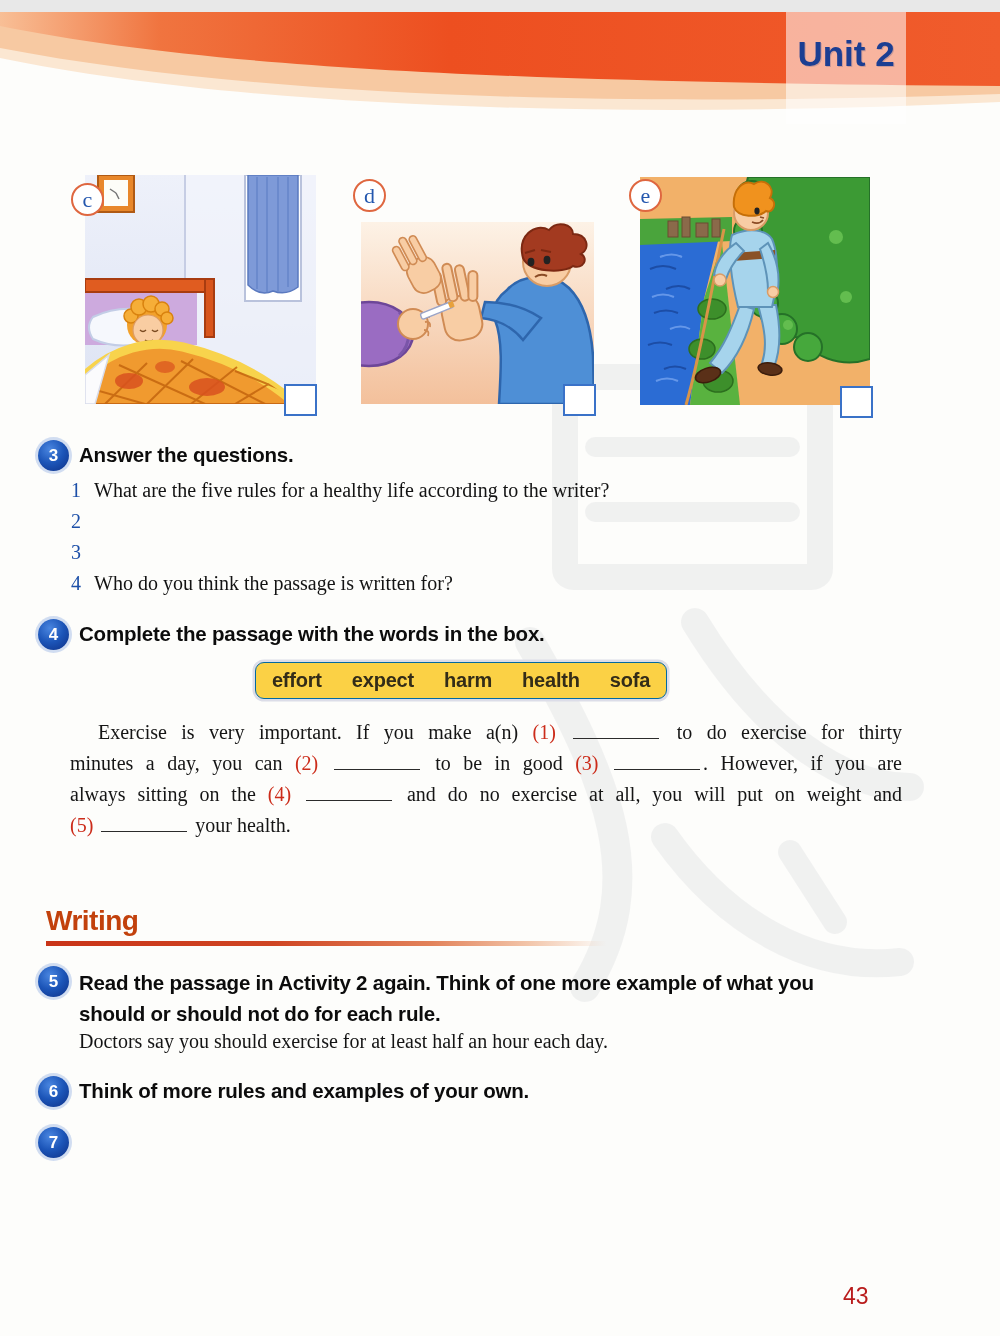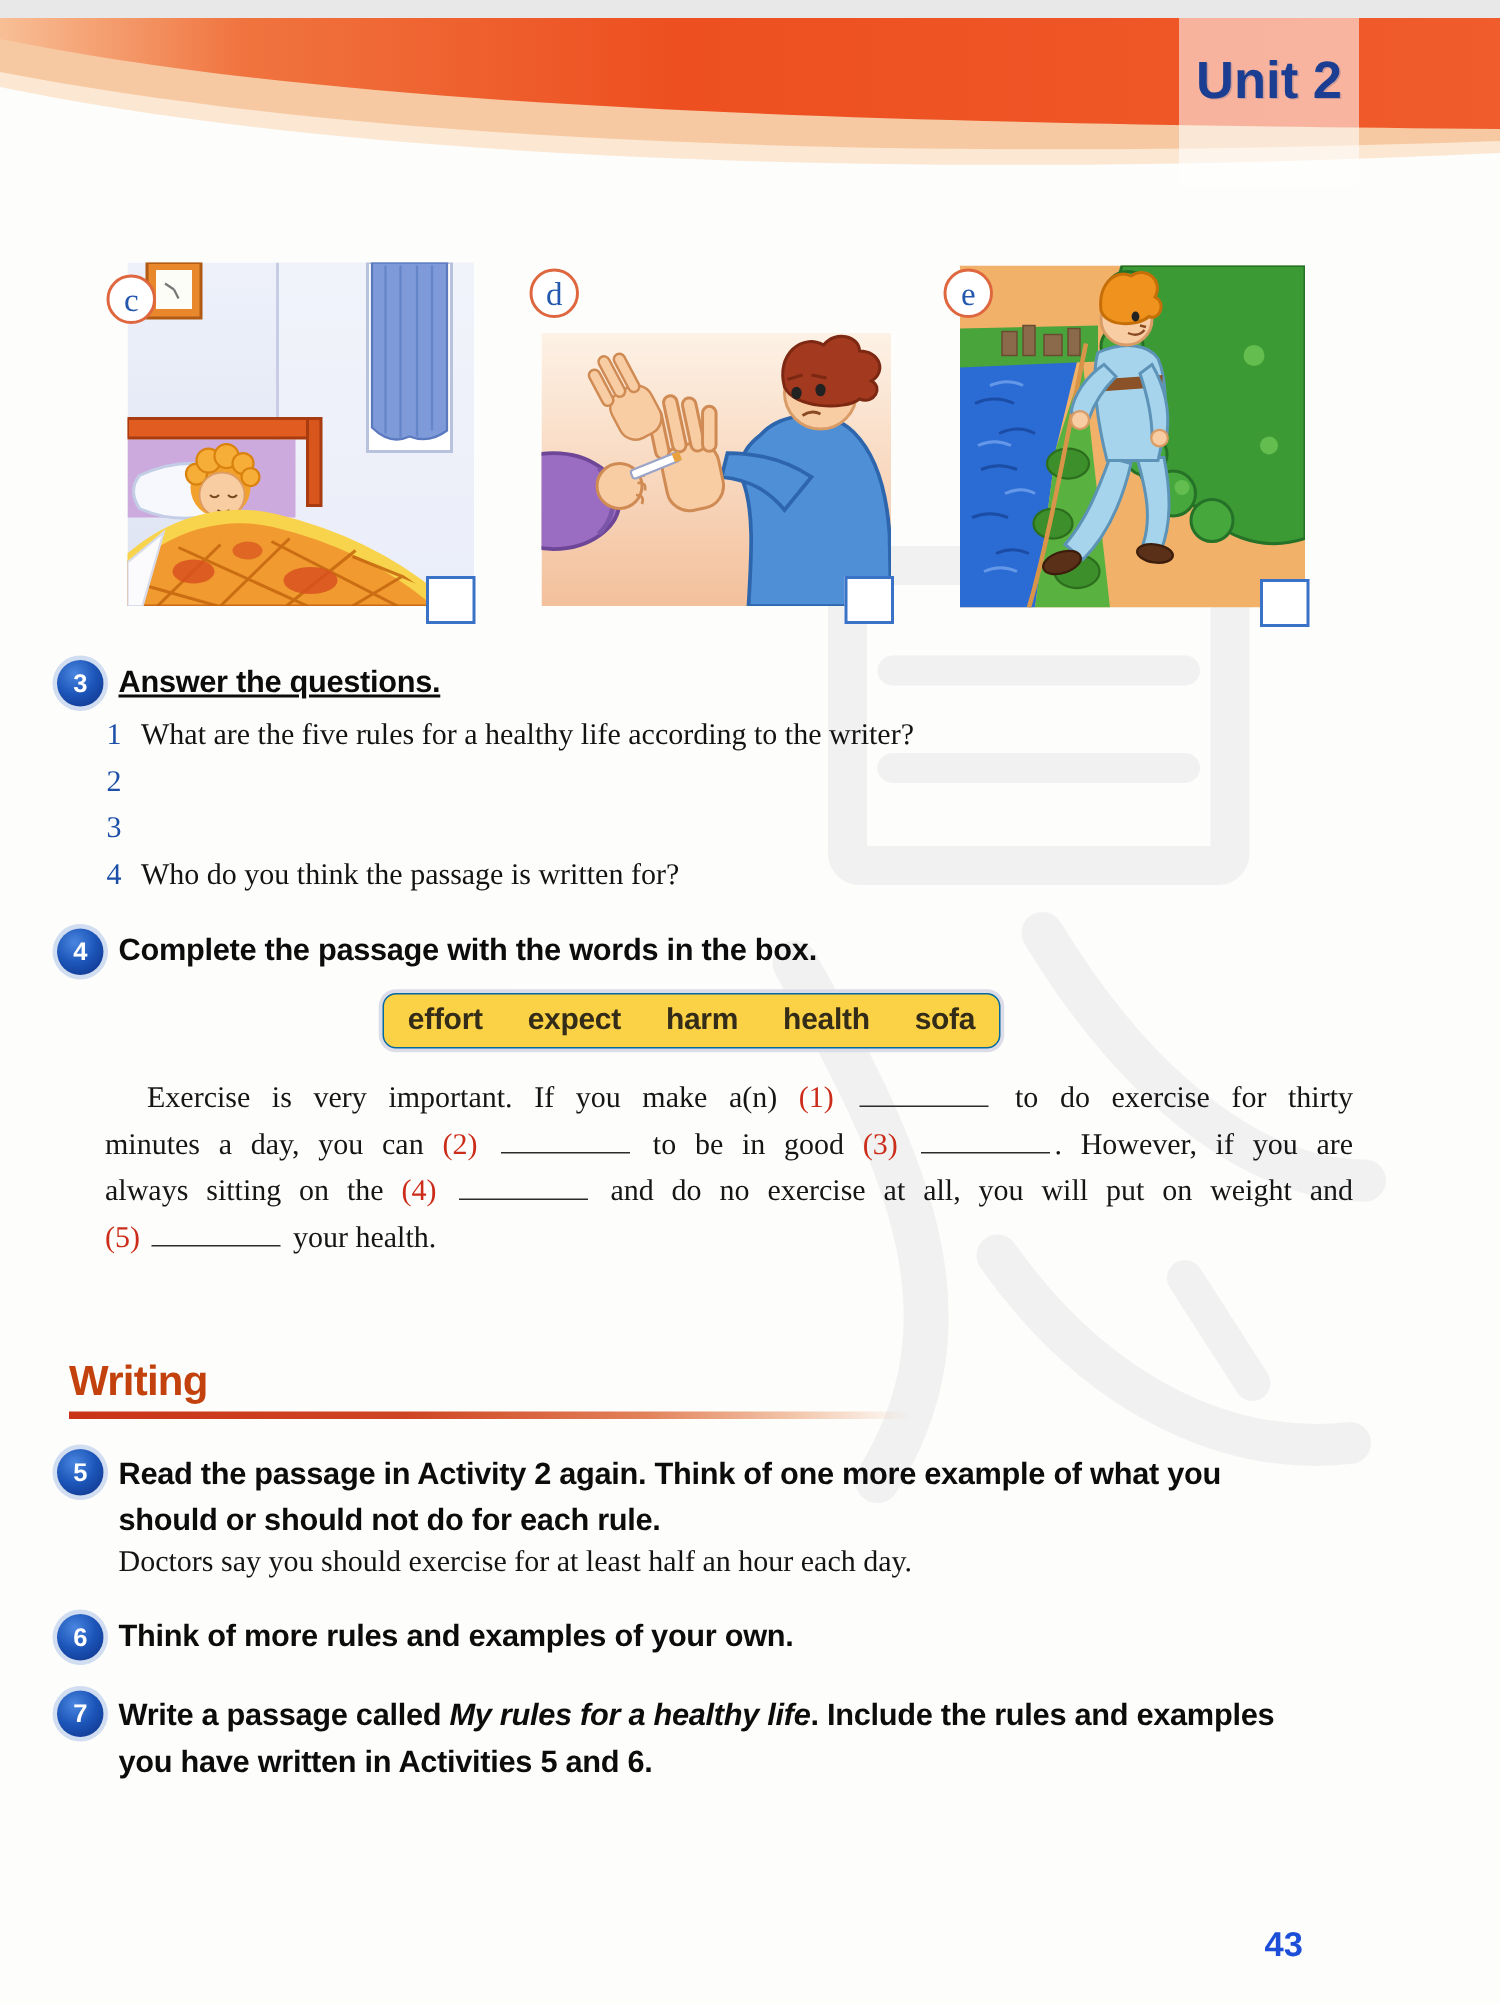--- a/index.html
+++ b/index.html
@@ -57,21 +57,21 @@
 
   
   .writing-title{position:absolute;left:46px;top:893px;font-size:28px;font-weight:bold;color:#c2410c;letter-spacing:-.5px;}
   .writing-underline{position:absolute;left:46px;top:929px;width:566px;height:5px;
     background:linear-gradient(90deg,#c93418 0%,#cf4523 40%,#e2825a 68%,#f2c4a8 85%,rgba(250,235,225,0) 99%);}
 
   .example{position:absolute;left:79px;top:1018px;font-family:"Liberation Serif","DejaVu Serif",serif;
     font-size:20px;color:#141414;white-space:nowrap;}
   .it{font-style:italic;}
 
-  .page-number{position:absolute;left:843px;top:1271px;font-size:23px;font-weight:bold;color:#1d4ed8;}
+  .page-number{position:absolute;left:843px;top:1271px;font-size:23px;font-weight:normal;color:#b91c1c;}
 </style>
 </head>
 <body>
 
 <div class="page">
 
   <div class="abs" style="left:0;top:0;">
     <svg width="1000" height="120">
       <defs>
         <linearGradient id="hg" x1="0" y1="0" x2="1" y2="0">
@@ -266,21 +266,21 @@
       <circle cx="111" cy="36" r="17" fill="#f8cda4" stroke="#d99c66" stroke-width="2"></circle>
       <path d="M94,30 C92,12 104,2 114,7 C124,0 136,10 130,21 C138,25 133,37 126,34 C118,41 98,41 94,30 Z" fill="#f0921e" stroke="#c66f08" stroke-width="2"></path>
       <ellipse cx="117" cy="34" rx="2.6" ry="3.4" fill="#222"></ellipse>
       <path d="M112,45 q7,3 11,-2 M120,40 l4,1" stroke="#8a4b24" stroke-width="1.6" fill="none"></path>
     </svg>
   </div>
   <div class="letter-badge" style="left:629px;top:167px;">e</div>
   <div class="answer-box" style="left:840px;top:374px;"></div>
 
   <div class="badge" style="left:38px;top:428px;">3</div>
-  <div class="act-title" style="left:79px;top:431px;text-decoration:underline;">Answer the questions.</div>
+  <div class="act-title" style="left:79px;top:431px;">Answer the questions.</div>
 
   <div class="questions">
     <div class="q-row">
       <span class="q-num">1</span>
       <span class="q-text">What are the five rules for a healthy life according to the writer?</span>
     </div>
     <div class="q-row">
       <span class="q-num">2</span>
     </div>
     <div class="q-row">
@@ -330,22 +330,16 @@
   <div class="act-title two-line" style="left:79px;top:956px;">
     <div>Read the passage in Activity 2 again. Think of one more example of what you</div>
     <div>should or should not do for each rule.</div>
   </div>
   <div class="example">Doctors say you should exercise for at least half an hour each day.</div>
 
   <div class="badge" style="left:38px;top:1064px;">6</div>
   <div class="act-title" style="left:79px;top:1067px;">Think of more rules and examples of your own.</div>
 
   <div class="badge" style="left:38px;top:1115px;">7</div>
-  <div class="act-title two-line" style="left:79px;top:1117px;">
-    <div>
-      <span>Write a passage called </span><span class="it">My rules for a healthy life</span><span>. Include the rules and examples</span>
-    </div>
-    <div>you have written in Activities 5 and 6.</div>
-  </div>
 
   <div class="page-number">43</div>
 
 </div>
 
 </body></html>

